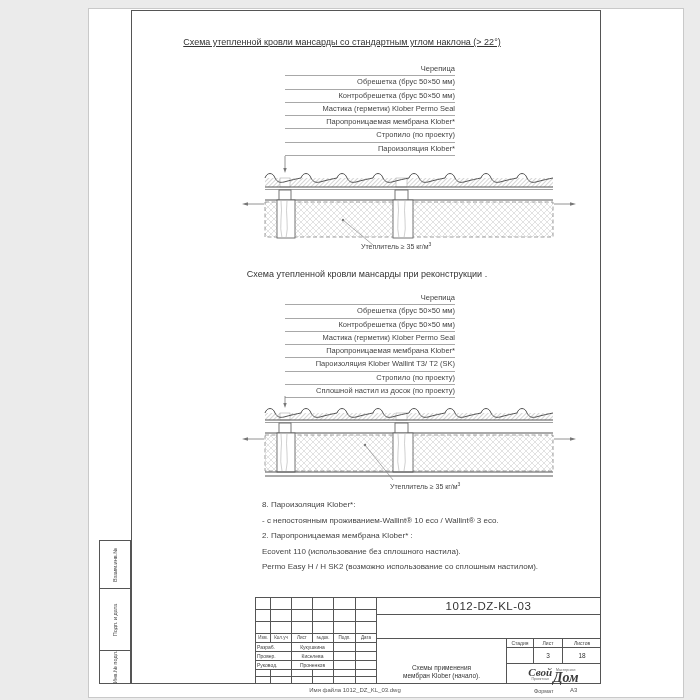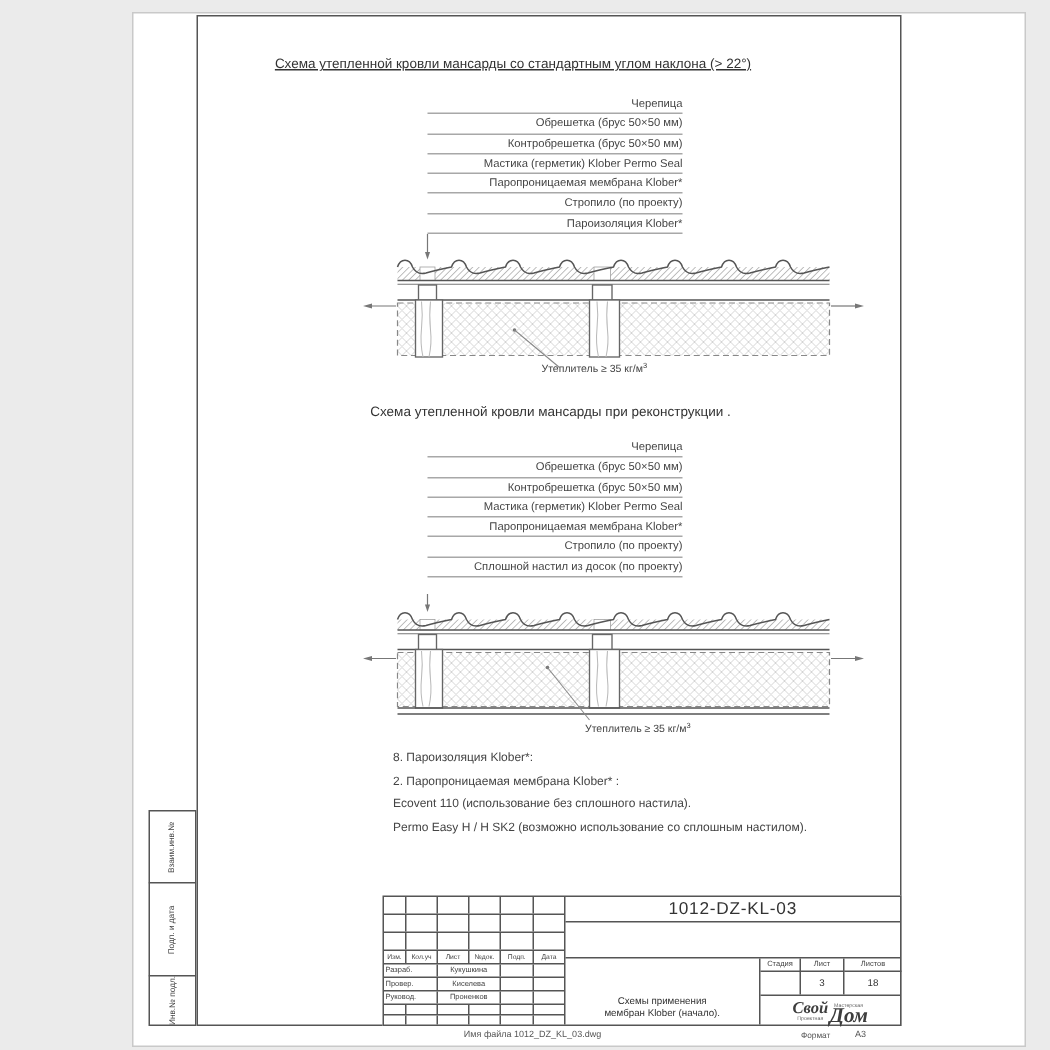--- a/index.html
+++ b/index.html
@@ -137,20 +137,23 @@
     <div class="lrow">
         <span>Контробрешетка  (брус 50×50 мм)</span>
       </div>
     <div class="lrow">
         <span>Мастика (герметик) Klober  Permo Seal</span>
       </div>
     <div class="lrow">
         <span>Паропроницаемая мембрана Klober*</span>
       </div>
     <div class="lrow">
+        <span>Пароизоляция Klober Wallint Т3/ Т2 (SK)</span>
+      </div>
+    <div class="lrow">
         <span>Стропило (по проекту)</span>
       </div>
     <div class="lrow">
         <span>Сплошной настил из досок (по проекту)</span>
       </div>
   </div>
 
   <svg style="left:235px;top:394px" width="345" height="92" viewBox="0 0 345 92">
     <line x1="50" y1="2" x2="50" y2="10" stroke="#777" stroke-width="0.8"></line>
     <polygon points="50,14 48.3,9 51.7,9" fill="#777"></polygon>
@@ -174,20 +177,21 @@
     <polygon points="7,45 13,43.3 13,46.7" fill="#777"></polygon>
     <line x1="319" y1="45" x2="336" y2="45" stroke="#777" stroke-width="0.8"></line>
     <polygon points="341,45 335,43.3 335,46.7" fill="#777"></polygon>
     <circle cx="130" cy="51" r="1.2" fill="#777"></circle>
     <line x1="130" y1="51" x2="158" y2="86" stroke="#888" stroke-width="0.7"></line>
   </svg>
   <div id="ins2" class="ins-label"><span>Утеплитель ≥ 35 кг/м</span><sup>3</sup></div>
 
   <div id="notes">
     <div class="note-line">8. Пароизоляция Klober*:</div>
+    <div class="note-line">- с непостоянным проживанием-Wallint® 10 eco / Wallint® 3 eco.</div>
     <div class="note-line">2. Паропроницаемая мембрана Klober* :</div>
     <div class="note-line">Ecovent 110 (использование без сплошного настила).</div>
     <div class="note-line">Permo Easy H / H SK2 (возможно использование со сплошным настилом).</div>
   </div>
 
   <div id="vc1" class="vcell">
       <span>Взаим.инв.№</span>
     </div>
   <div id="vc2" class="vcell">
       <span>Подп. и дата</span>

